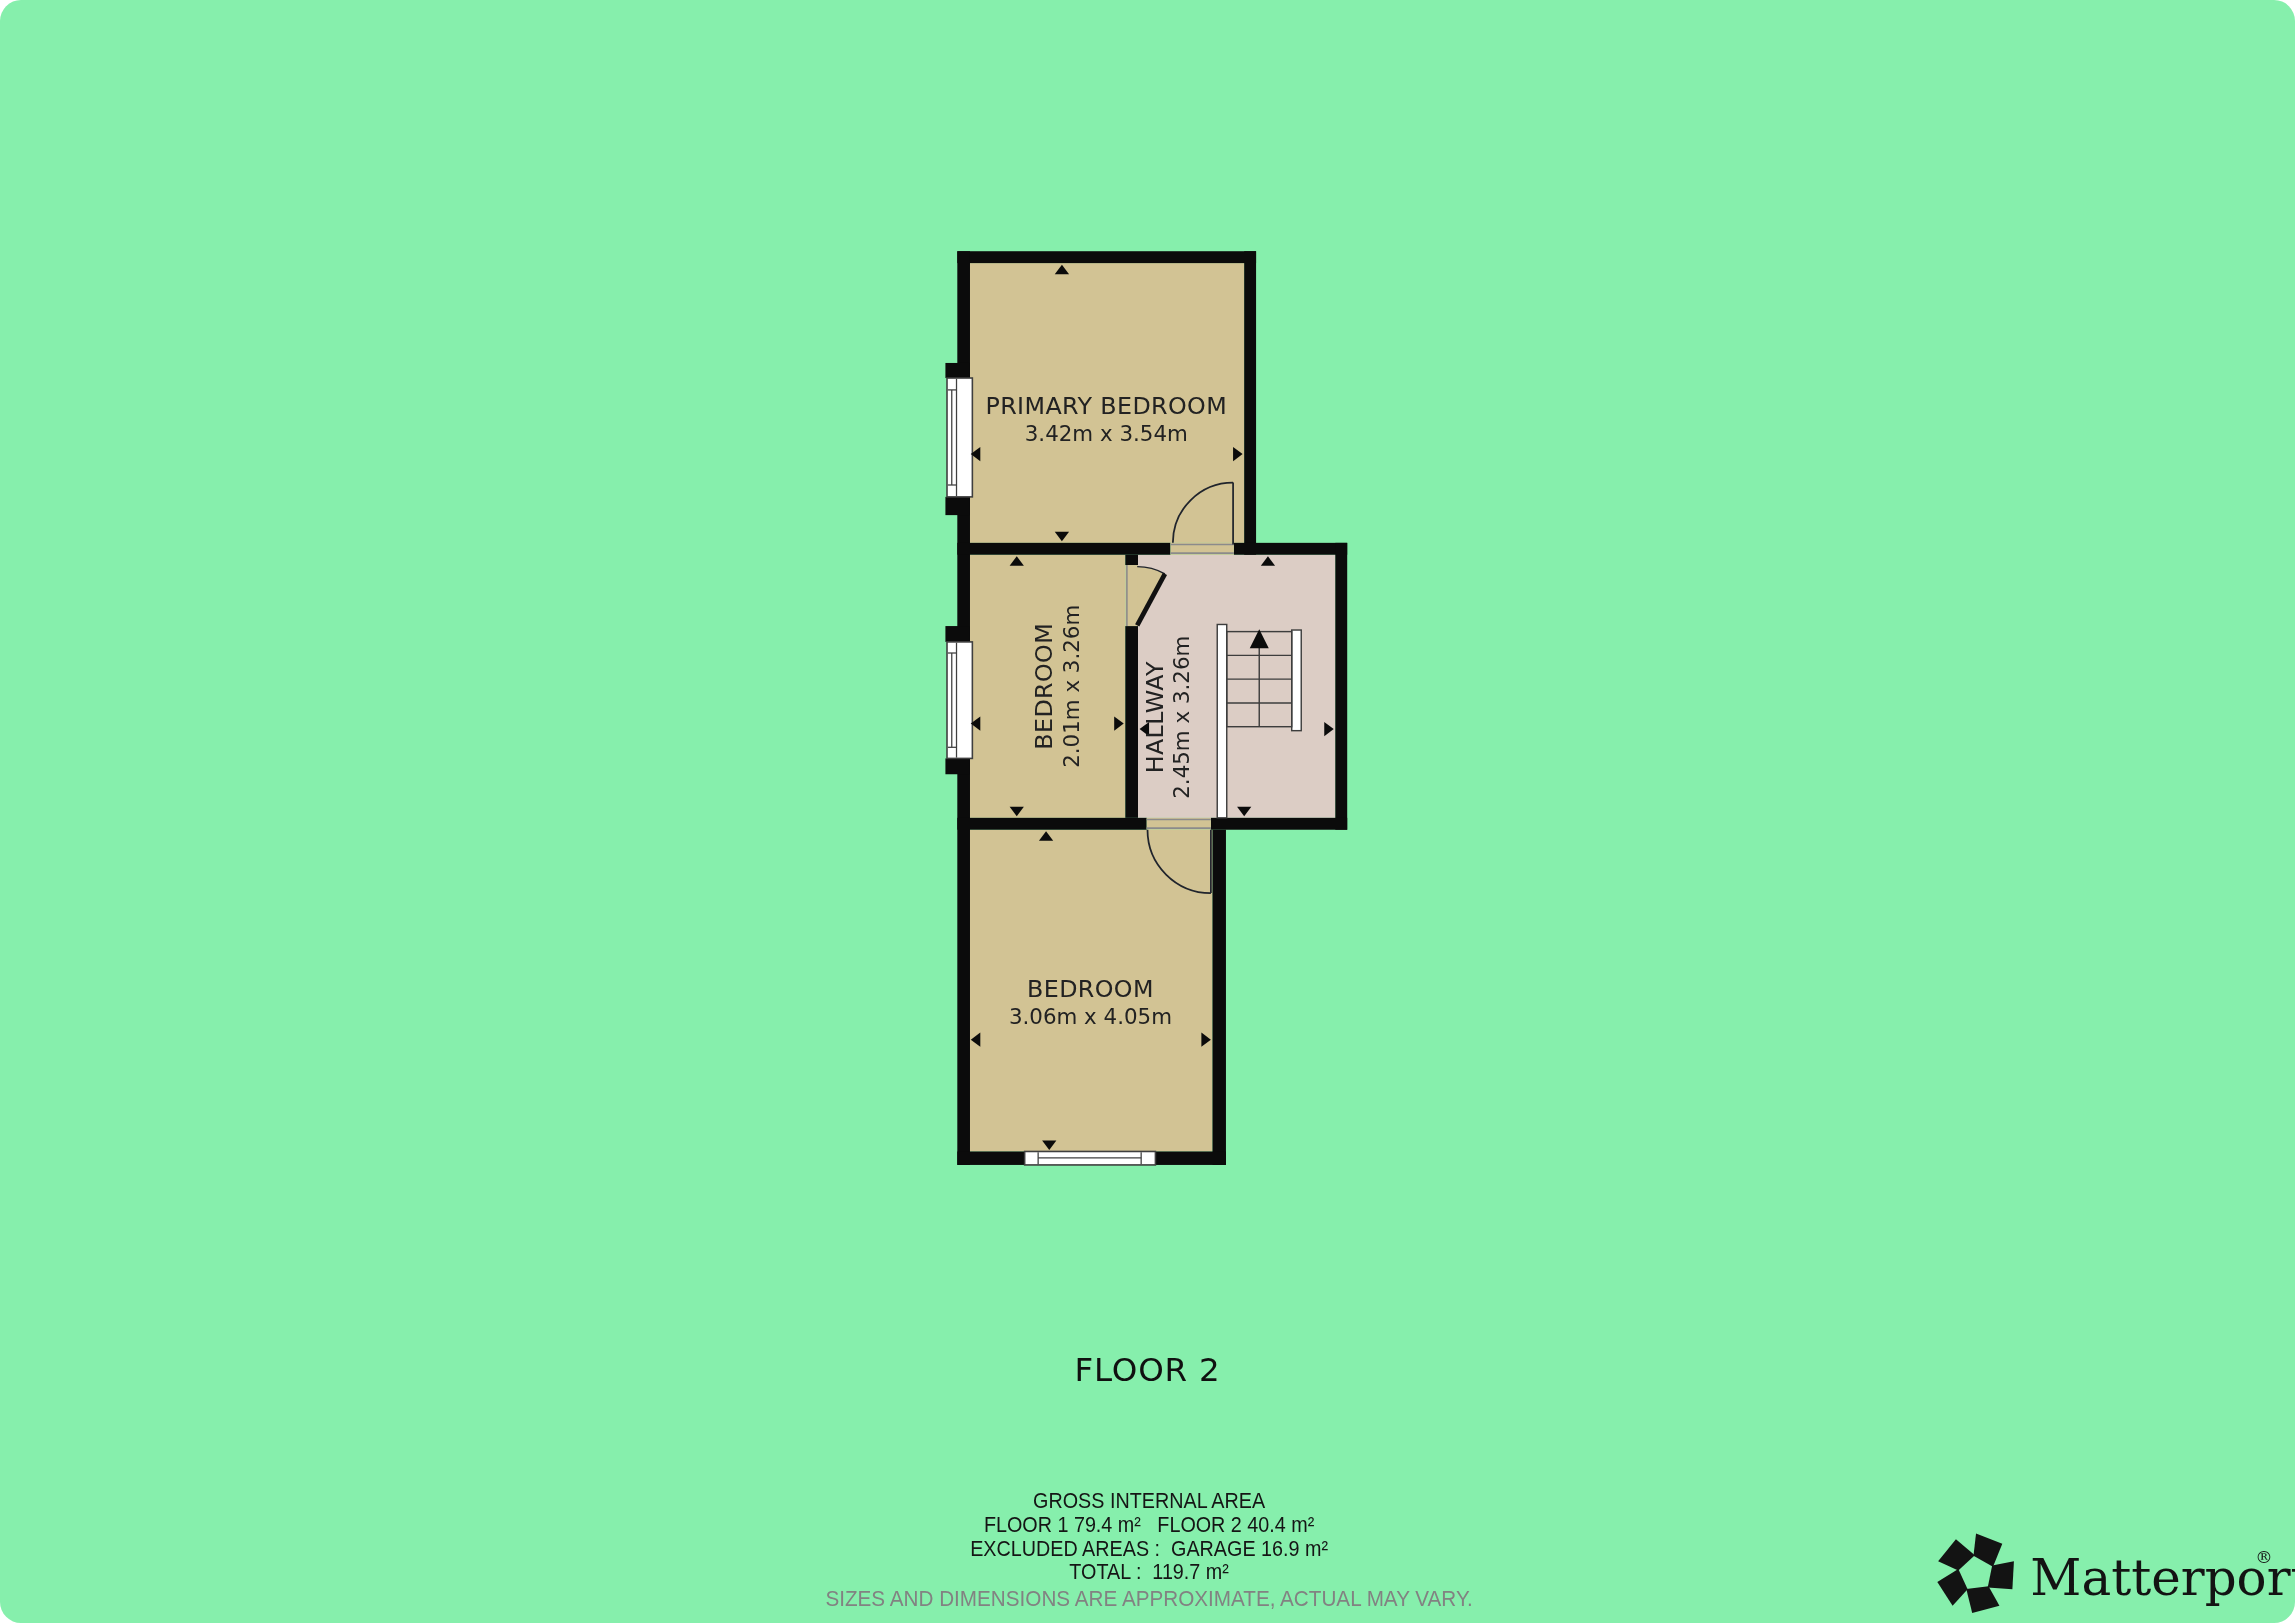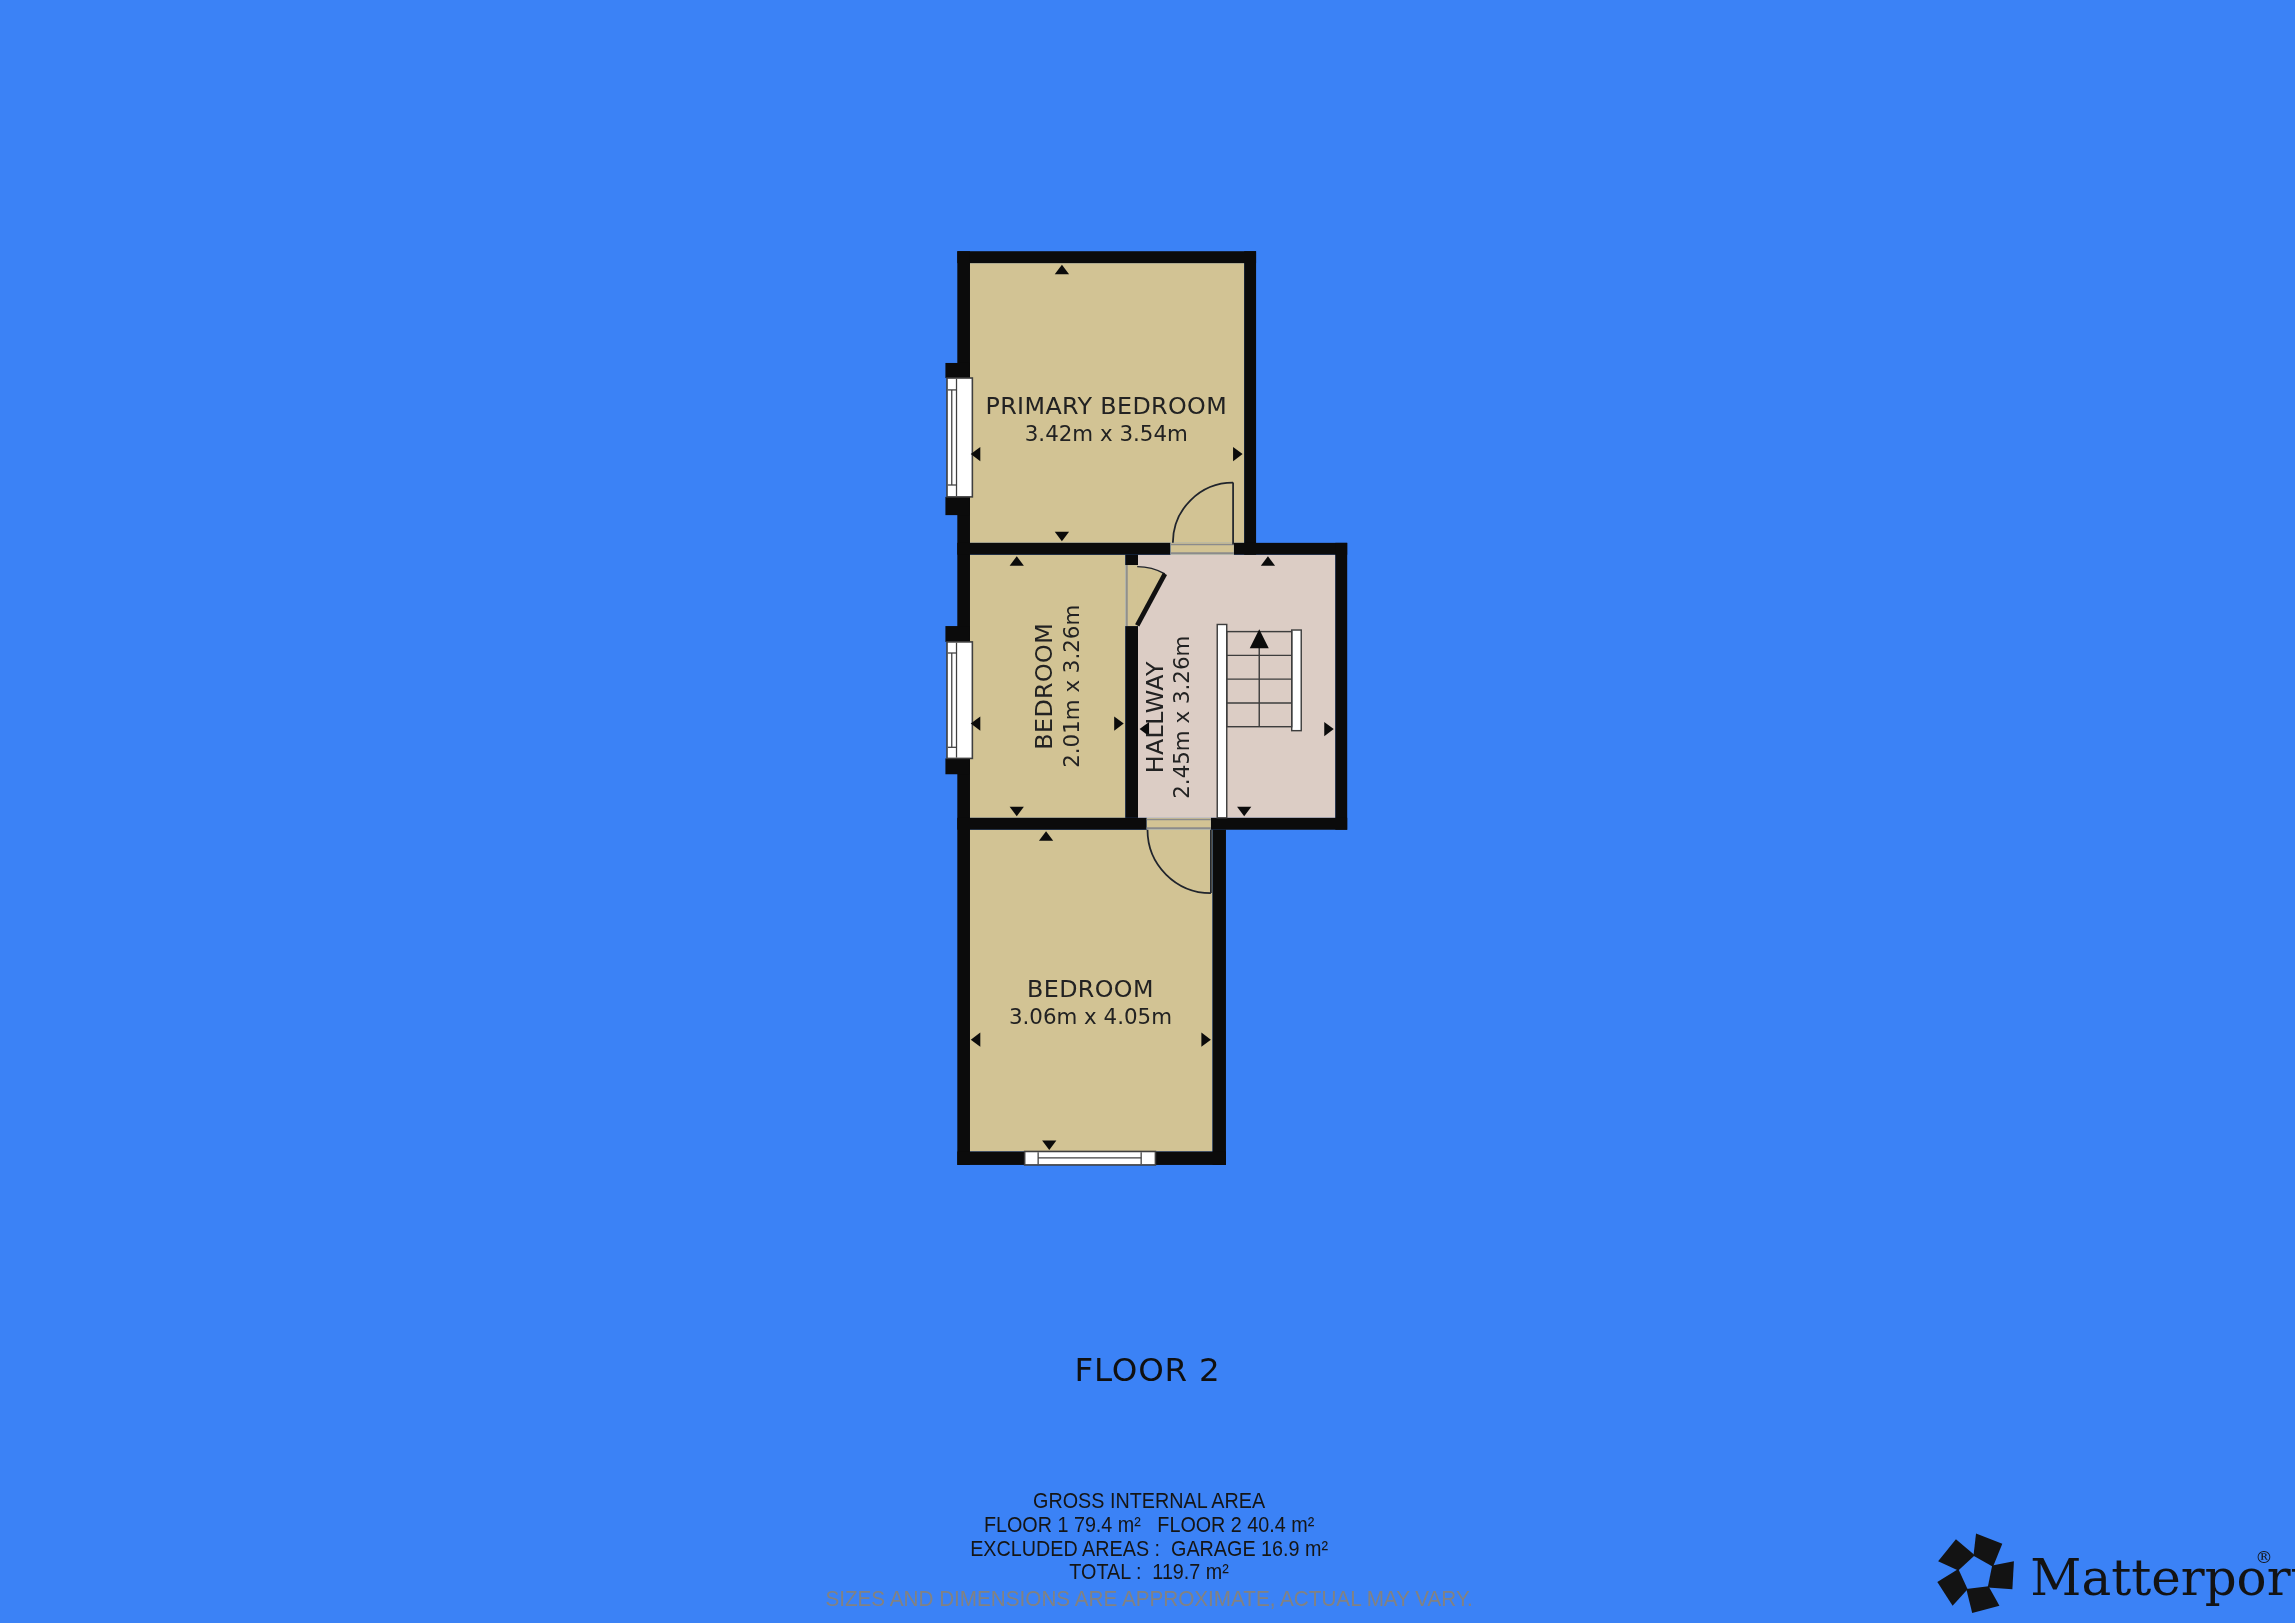--- a/index.html
+++ b/index.html
@@ -1,16 +1,16 @@
 <!DOCTYPE html>
 <html style="font-size:12.7px"><head>
 <meta charset="utf-8">
 <style>
   html,body{margin:0;padding:0;background:#ffffff;}
-  .canvas{position:relative;width:2295px;height:1623px;background:#3b82f6;overflow:hidden;}
+  .canvas{position:relative;width:2295px;height:1623px;background:#86efac;overflow:hidden;border-radius:21px;}
   svg{position:absolute;inset:0;display:block;}
   svg text{white-space:pre;}
   .wall{fill:#0b0b0b;}
   .room{fill:#d2c394;}
   .hall{fill:#dccdc5;}
   .thr{stroke:#8b8b8b;stroke-width:2;fill:none;}
   .win{fill:#ffffff;stroke:#3f3f3f;stroke-width:2;}
   .winline{stroke:#3f3f3f;stroke-width:1.6;fill:none;}
   .doorline{stroke:#20242c;stroke-width:2.2;fill:none;}
   .doorleaf{stroke:#111111;stroke-width:6;fill:none;}

